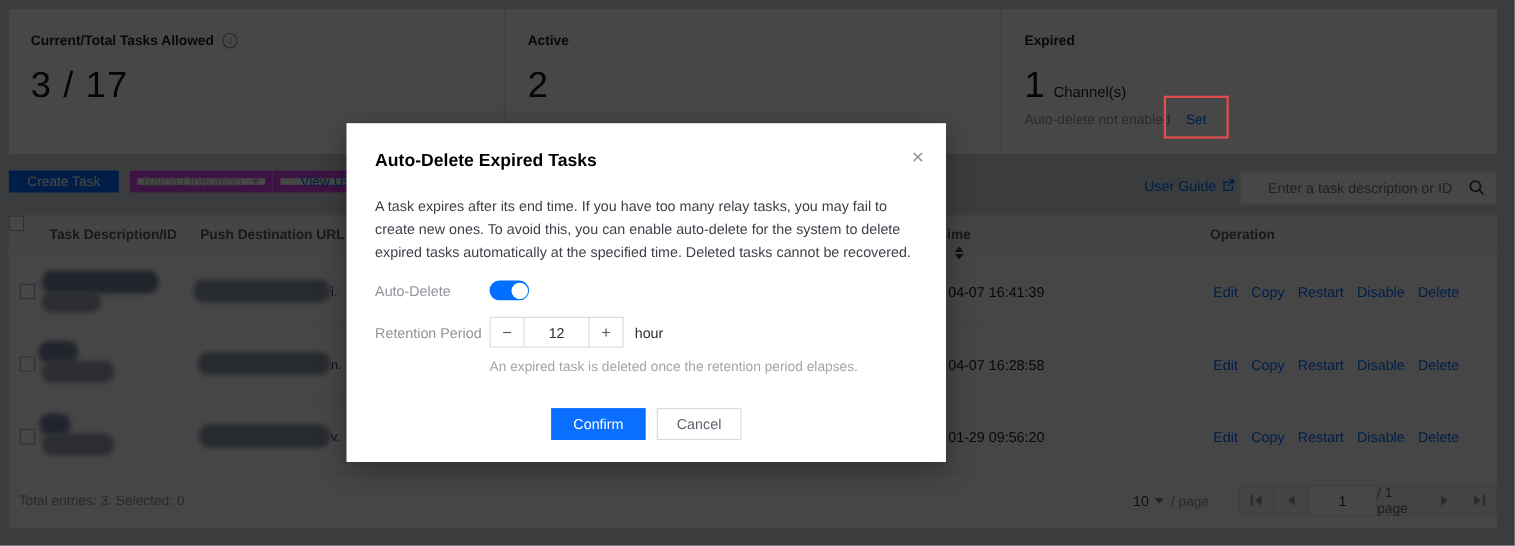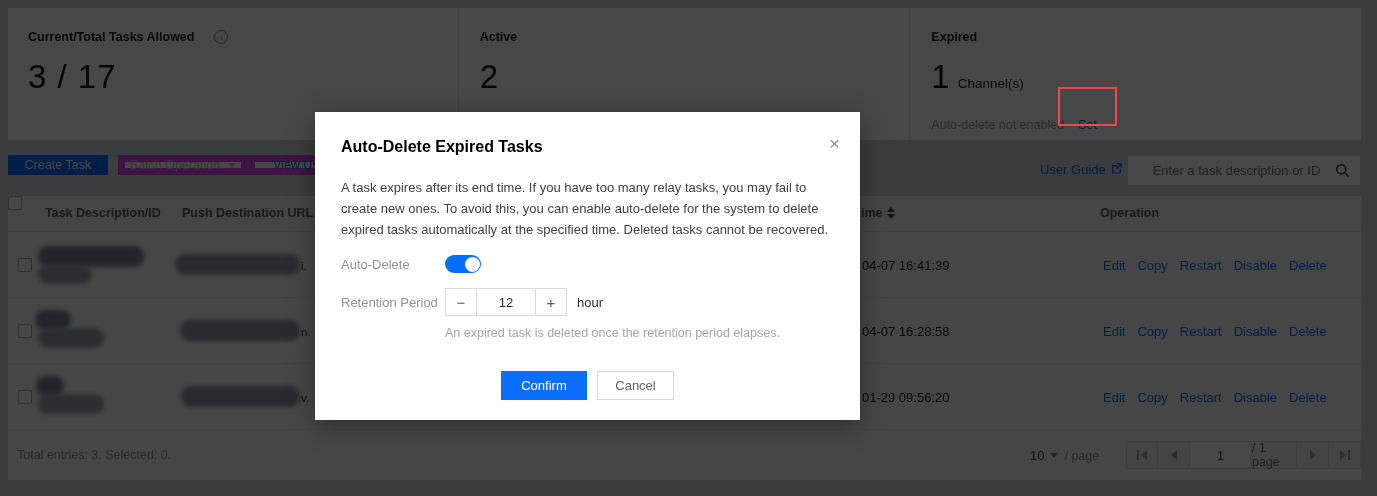--- a/index.html
+++ b/index.html
@@ -7,29 +7,29 @@
   body { font-family:"Liberation Sans", sans-serif; background:#d5d8dd; position:relative; }
 
   
   .page { position:absolute; inset:0; }
 
   .cards-strip { position:absolute; left:8px; top:8px; width:1353px; height:132px;
     background:#fdfdfd; display:flex; }
   .card { flex:1 1 0; padding:22px 0 0 21px; position:relative; }
   .card + .card { border-left:1px solid #e3e5e8; }
   .card:first-child { padding-left:20px; }
-  .card-label-row { display:flex; align-items:flex-end; gap:20px; }
+  .card-label-row { display:flex; align-items:flex-end; gap:8px; }
   .card-label { font-size:12.5px; font-weight:bold; color:#1d1d1d; }
   .info-icon { width:14px; height:14px; border:1px solid #8f8f8f; border-radius:50%;
     color:#8f8f8f; font-size:9px; line-height:12px; text-align:center; font-style:italic;
     font-family:"Liberation Serif", serif; }
   .card-value-row { margin-top:14px; display:flex; align-items:baseline; gap:7px; }
   .card-value { font-size:33px; font-weight:400; color:#141414; letter-spacing:1px; }
   .card-unit { font-size:13.5px; color:#1d1d1d; }
-  .card-status-row { margin-top:22px; font-size:12.5px; color:#9a9a9a; }
+  .card-status-row { margin-top:6px; font-size:12.5px; color:#9a9a9a; }
   .set-link { color:#006eff; margin-left:14px; cursor:pointer; }
 
   .toolbar { position:absolute; left:8px; top:155px; width:1353px; height:30px; }
   .btn { display:inline-flex; align-items:center; justify-content:center;
     height:20px; font-size:12.5px; cursor:pointer; }
   .btn-primary { position:absolute; left:0; top:0; width:100px; background:#006eff; color:#fff; }
   .btn-plain { background:#fff; border:7px solid #d946ef; color:#bfbfbf; }
   .btn-batch { position:absolute; left:110px; top:0; width:130px; gap:8px; }
   .btn-view { position:absolute; left:240px; top:0; width:100px; justify-content:flex-start;
     padding-left:18px; color:#006eff; }
@@ -46,21 +46,21 @@
   .table-panel { position:absolute; left:8px; top:196px; width:1353px; height:284px;
     background:#fcfcfd; }
   .thead { position:relative; height:36px; background:#f6f7f9; border-bottom:1px solid #e4e6e9;
     font-size:12.5px; font-weight:bold; color:#595959; }
   .th { position:absolute; top:10px; }
   .checkbox { width:14px; height:14px; background:#fff; border:1px solid #a9adb3; border-radius:1px;
     display:inline-block; }
   .th-check { left:10px; top:11px; }
   .th-desc { left:37px; }
   .th-url { left:174px; }
-  .th-time { left:853px; display:flex; align-items:center; gap:4px; }
+  .th-time { left:853px; display:flex; align-items:center; gap:4px;flex-direction:column; }
   .sort-icon { display:inline-flex; flex-direction:column; gap:2px; }
   .sort-icon .up { width:0;height:0;border-left:4px solid transparent;border-right:4px solid transparent;
     border-bottom:5px solid #404040; }
   .sort-icon .down { width:0;height:0;border-left:4px solid transparent;border-right:4px solid transparent;
     border-top:5px solid #404040; }
   .th-op { left:1092px; }
 
   .trow { position:relative; height:66px; border-bottom:1px solid #ebedef; }
   .trow .checkbox { position:absolute; left:10px; top:26px; }
   .blob { position:absolute; border-radius:9px; filter:blur(2.5px); }

